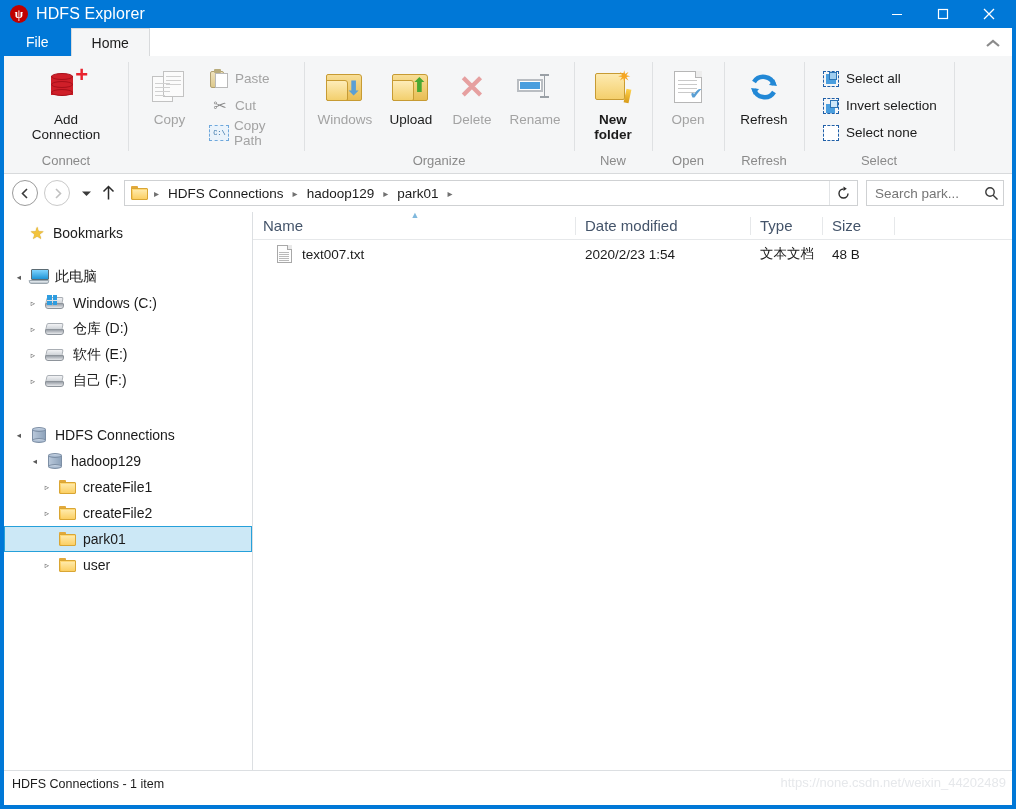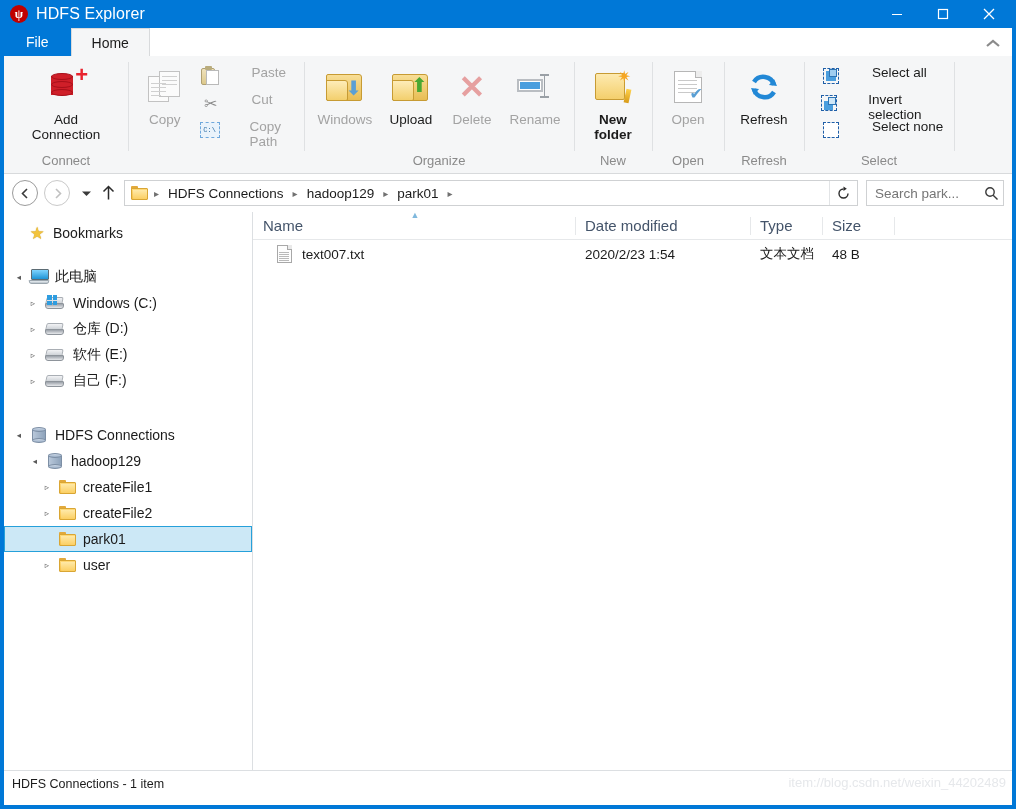--- a/index.html
+++ b/index.html
@@ -96,21 +96,21 @@
     padding-top: 4px; cursor: default;
   }
   .bigbtn .bi { height: 46px; display: flex; align-items: center; justify-content: center; }
   .bigbtn .bl {
     font-size: 13.5px; text-align: center; line-height: 15px; margin-top: 2px;
     color: #1b1b1b;
   }
   .bigbtn.disabled .bl { color: #a3a3a3; }
 
   .smallcol { display: flex; flex-direction: column; padding-top: 5px; }
-  .smallbtn { display: flex; height: 27px; padding: 0 4px; gap: 26px; }
+  .smallbtn { display: flex; align-items: center; height: 27px; padding: 0 4px; }
   .smallbtn .si { width: 22px; height: 22px; display: flex; align-items: center; justify-content: center; margin-right: 4px; }
   .smallbtn .sl { font-size: 13.5px; color: #1b1b1b; }
   .smallbtn.disabled .sl { color: #a3a3a3; }
 
   
   .addrbar {
     height: 38px; display: flex; align-items: center; padding: 0 8px;
     background: #ffffff;
   }
   .navbtn {
@@ -849,16 +849,16 @@
         </div>
         <div class="fcell date">2020/2/23 1:54</div>
         <div class="fcell type">文本文档</div>
         <div class="fcell size">48 B</div>
       </div>
     </div>
   </div>
 
   <div class="statusbar">
     <div class="txt">HDFS Connections - 1 item</div>
-    <div class="watermark">item://blog.csdn.net/weixin_44202489</div>
+    <div class="watermark">https://none.csdn.net/weixin_44202489</div>
   </div>
 
 </div>
 
 </body></html>

